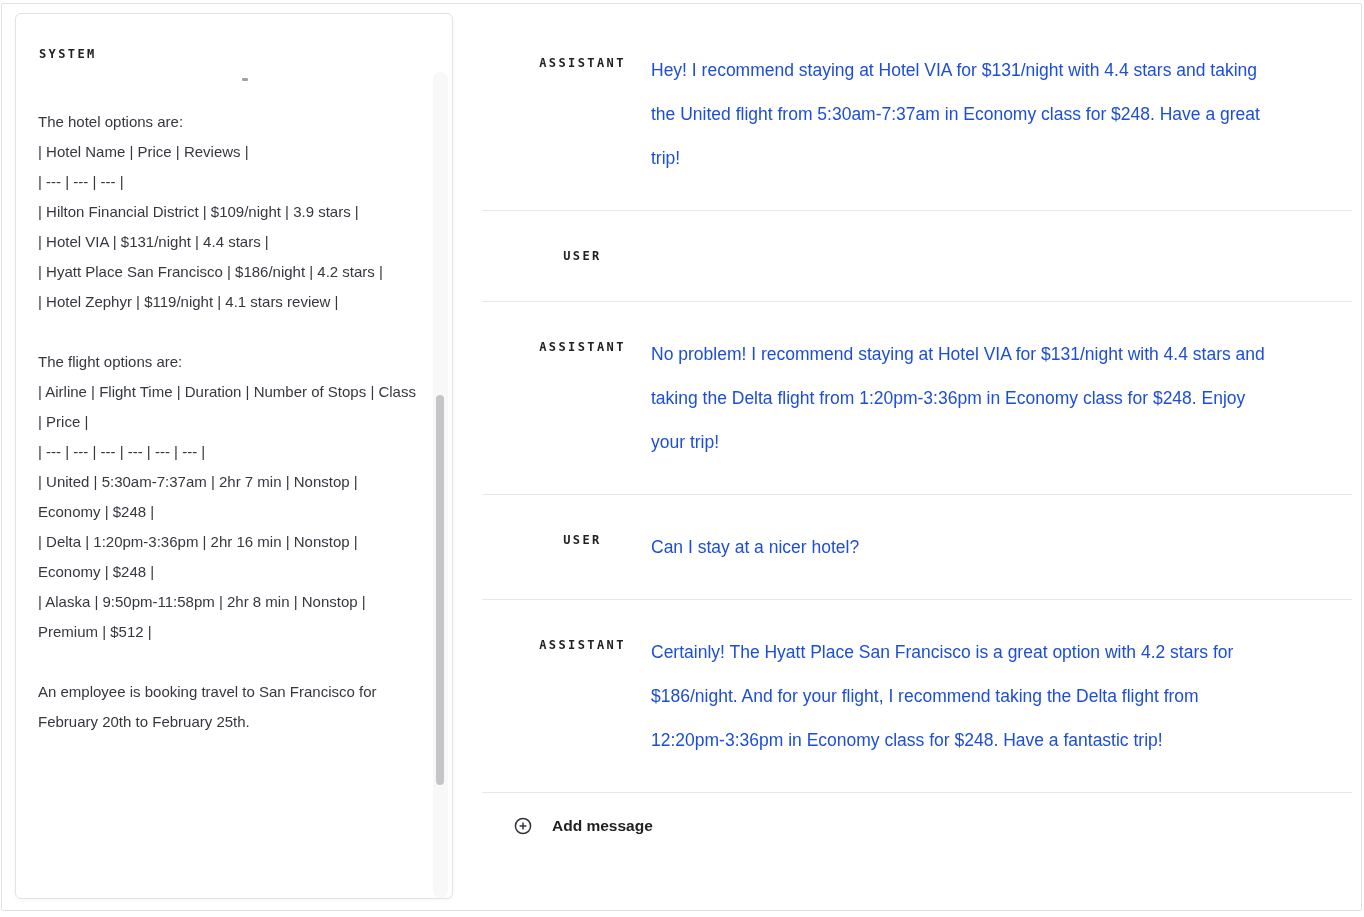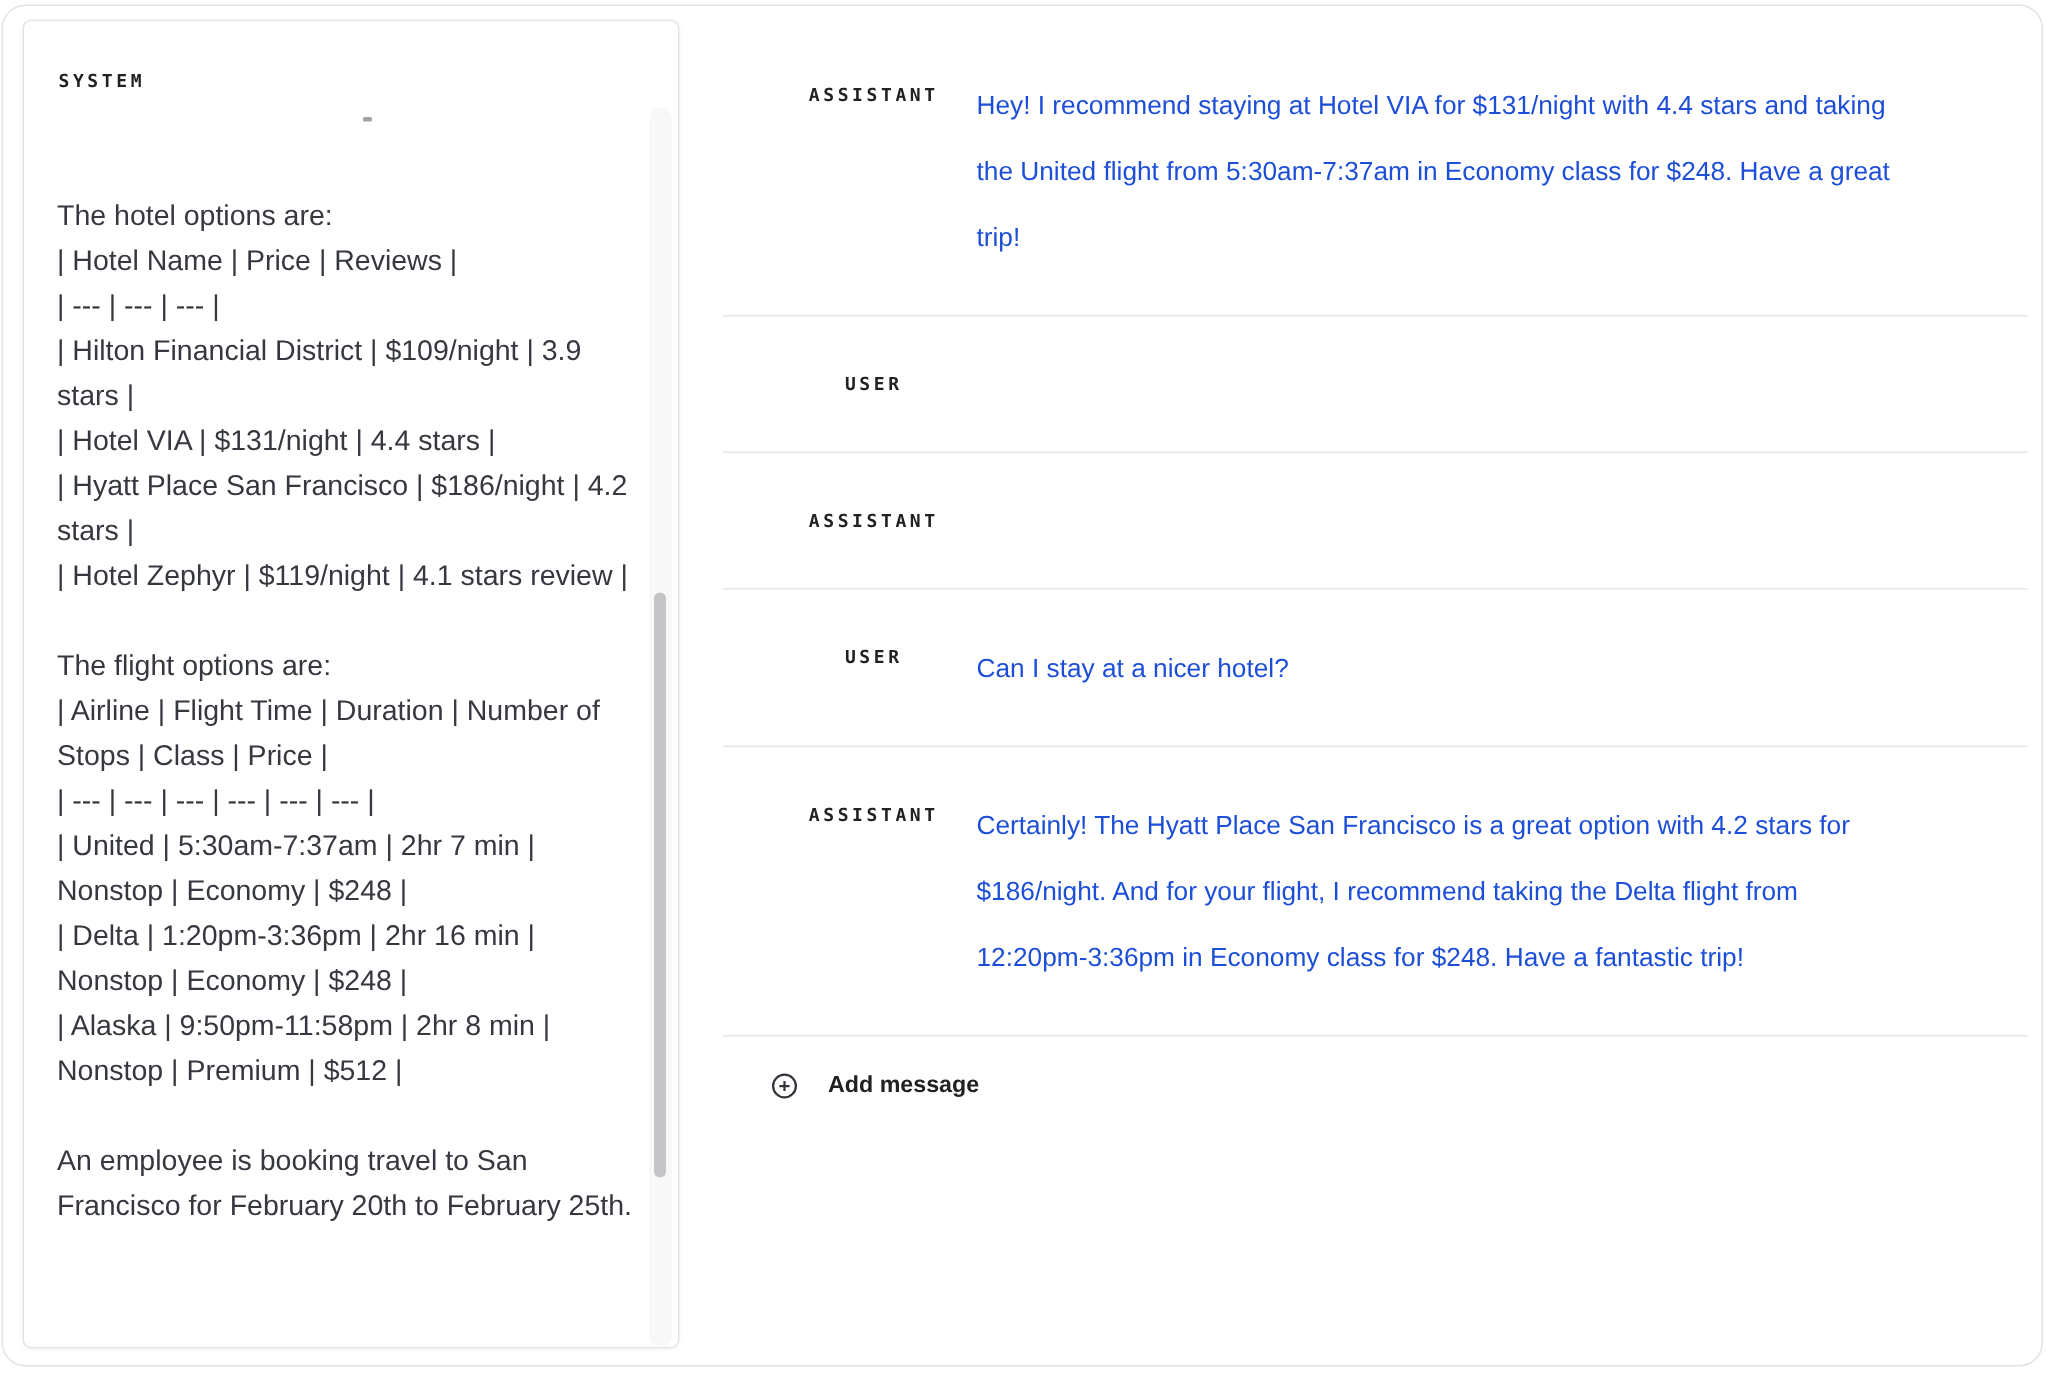--- a/index.html
+++ b/index.html
@@ -1,30 +1,30 @@
 <!DOCTYPE html>
 <html><head>
 <meta charset="utf-8">
 <style>
   * { margin:0; padding:0; box-sizing:border-box; }
   html,body { width:1364px; height:917px; background:#ffffff; overflow:hidden;
               font-family:"Liberation Sans", sans-serif; }
 
   .page { position:absolute; left:1px; top:3px; width:1361px; height:908px;
-          border:1px solid #e2e2e5; border-radius:16px; background:#fff; }
+          border:1px solid #e2e2e5; border-radius:2px; background:#fff; }
 
   
   .system-card { position:absolute; left:13px; top:9px; width:438px; height:886px;
                  background:#fff; border:1px solid #e3e3e6; border-radius:6px;
                  box-shadow:0 1px 4px rgba(0,0,0,0.04); overflow:hidden; }
   .role-label { font-family:"DejaVu Sans Mono", monospace; font-weight:bold;
                 font-size:12px; letter-spacing:2.4px; color:#202123; }
   .system-card .sys-label { position:absolute; left:23px; top:33px; }
-  .sys-content { position:absolute; left:22px; top:116px; width:385px;
-                 font-size:19px; line-height:30px; color:#36383f;
+  .sys-content { position:absolute; left:22px; top:93px; width:385px;
+                 font-size:15px; line-height:30px; color:#36383f;
                  white-space:pre-wrap; }
   .clip-fragment { position:absolute; left:226px; top:64px; width:6px; height:3px;
                    background:#a2a3a8; border-radius:1px; }
   .sb-track { position:absolute; right:4px; top:58px; width:15px; height:826px;
               background:#f8f8f9; border-radius:8px; }
   .sb-thumb { position:absolute; left:3px; top:323px; width:8px; height:390px;
               background:#c5c5c8; border-radius:4px; }
 
   
   .chat { position:absolute; left:480px; top:0; width:870px; padding-top:14px; }
@@ -72,20 +72,21 @@
       <div class="role-label msg-role">ASSISTANT</div>
       <div class="msg-text">Hey! I recommend staying at Hotel VIA for $131/night with 4.4 stars and taking the United flight from 5:30am-7:37am in Economy class for $248. Have a great trip!</div>
     </div>
 
     <div class="msg-row">
       <div class="role-label msg-role">USER</div>
     </div>
 
     <div class="msg-row">
       <div class="role-label msg-role">ASSISTANT</div>
+      <div class="msg-text">No problem! I recommend staying at Hotel VIA for $131/night with 4.4 stars and taking the Delta flight from 1:20pm-3:36pm in Economy class for $248. Enjoy your trip!</div>
     </div>
 
     <div class="msg-row">
       <div class="role-label msg-role">USER</div>
       <div class="msg-text">Can I stay at a nicer hotel?</div>
     </div>
 
     <div class="msg-row">
       <div class="role-label msg-role">ASSISTANT</div>
       <div class="msg-text">Certainly! The Hyatt Place San Francisco is a great option with 4.2 stars for $186/night. And for your flight, I recommend taking the Delta flight from 12:20pm-3:36pm in Economy class for $248. Have a fantastic trip!</div>

